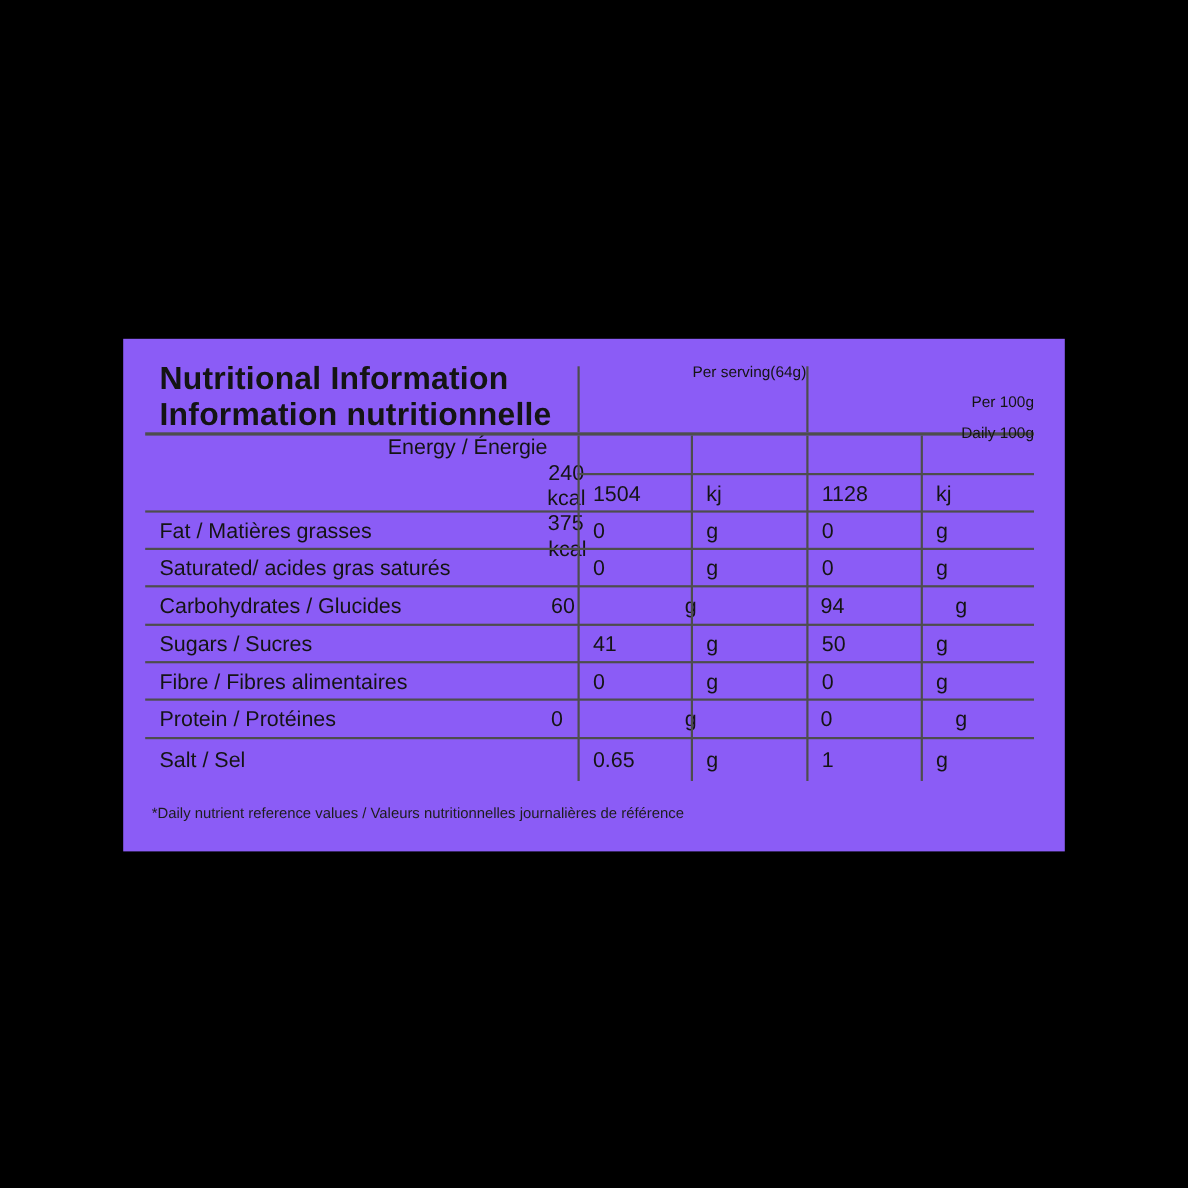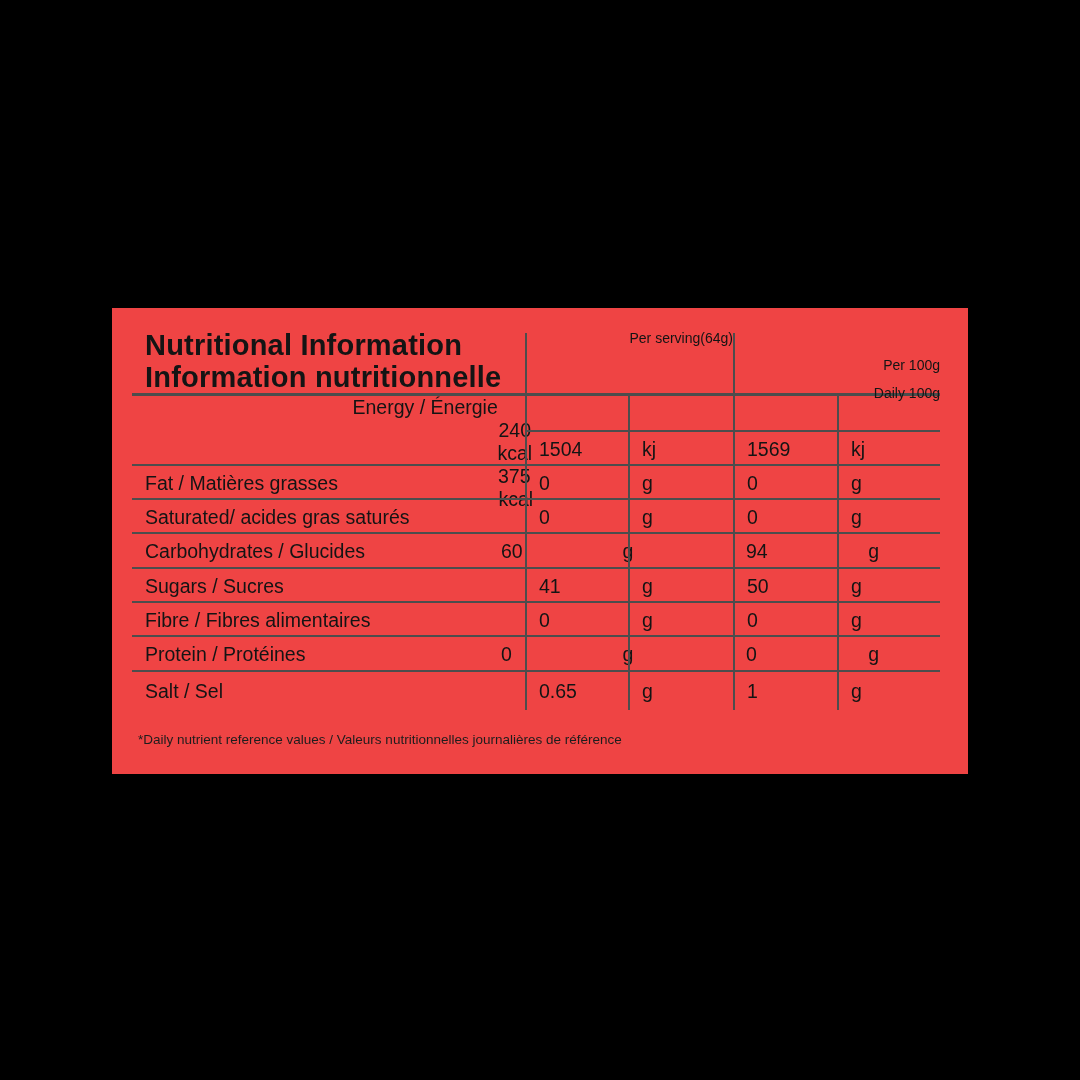--- a/index.html
+++ b/index.html
@@ -15,21 +15,21 @@
     overflow: hidden;
     font-family: "Liberation Sans", sans-serif;
     color: #141414;
   }
   .card {
     position: absolute;
     left: 112px;
     top: 308px;
     width: 856px;
     height: 466px;
-    background: #ef4444;
+    background: #8b5cf6;
   }
   .sheet {
     position: absolute;
     left: 20px;
     top: 0;
     width: 808px;
     height: 466px;
   }
   
   .thead {
@@ -163,21 +163,21 @@
           <div class="td-val1">240</div>
           <div class="td-unit1">kcal</div>
           <div class="td-val2">375</div>
           <div class="td-unit2">kcal</div>
         </div>
 
         <div class="trow r-h34">
           <div class="td-label"></div>
           <div class="td-val1">1504</div>
           <div class="td-unit1">kj</div>
-          <div class="td-val2">1569</div>
+          <div class="td-val2">1128</div>
           <div class="td-unit2">kj</div>
         </div>
 
         <div class="trow r-h34">
           <div class="td-label">Fat / Matières grasses</div>
           <div class="td-val1">0</div>
           <div class="td-unit1">g</div>
           <div class="td-val2">0</div>
           <div class="td-unit2">g</div>
         </div>

